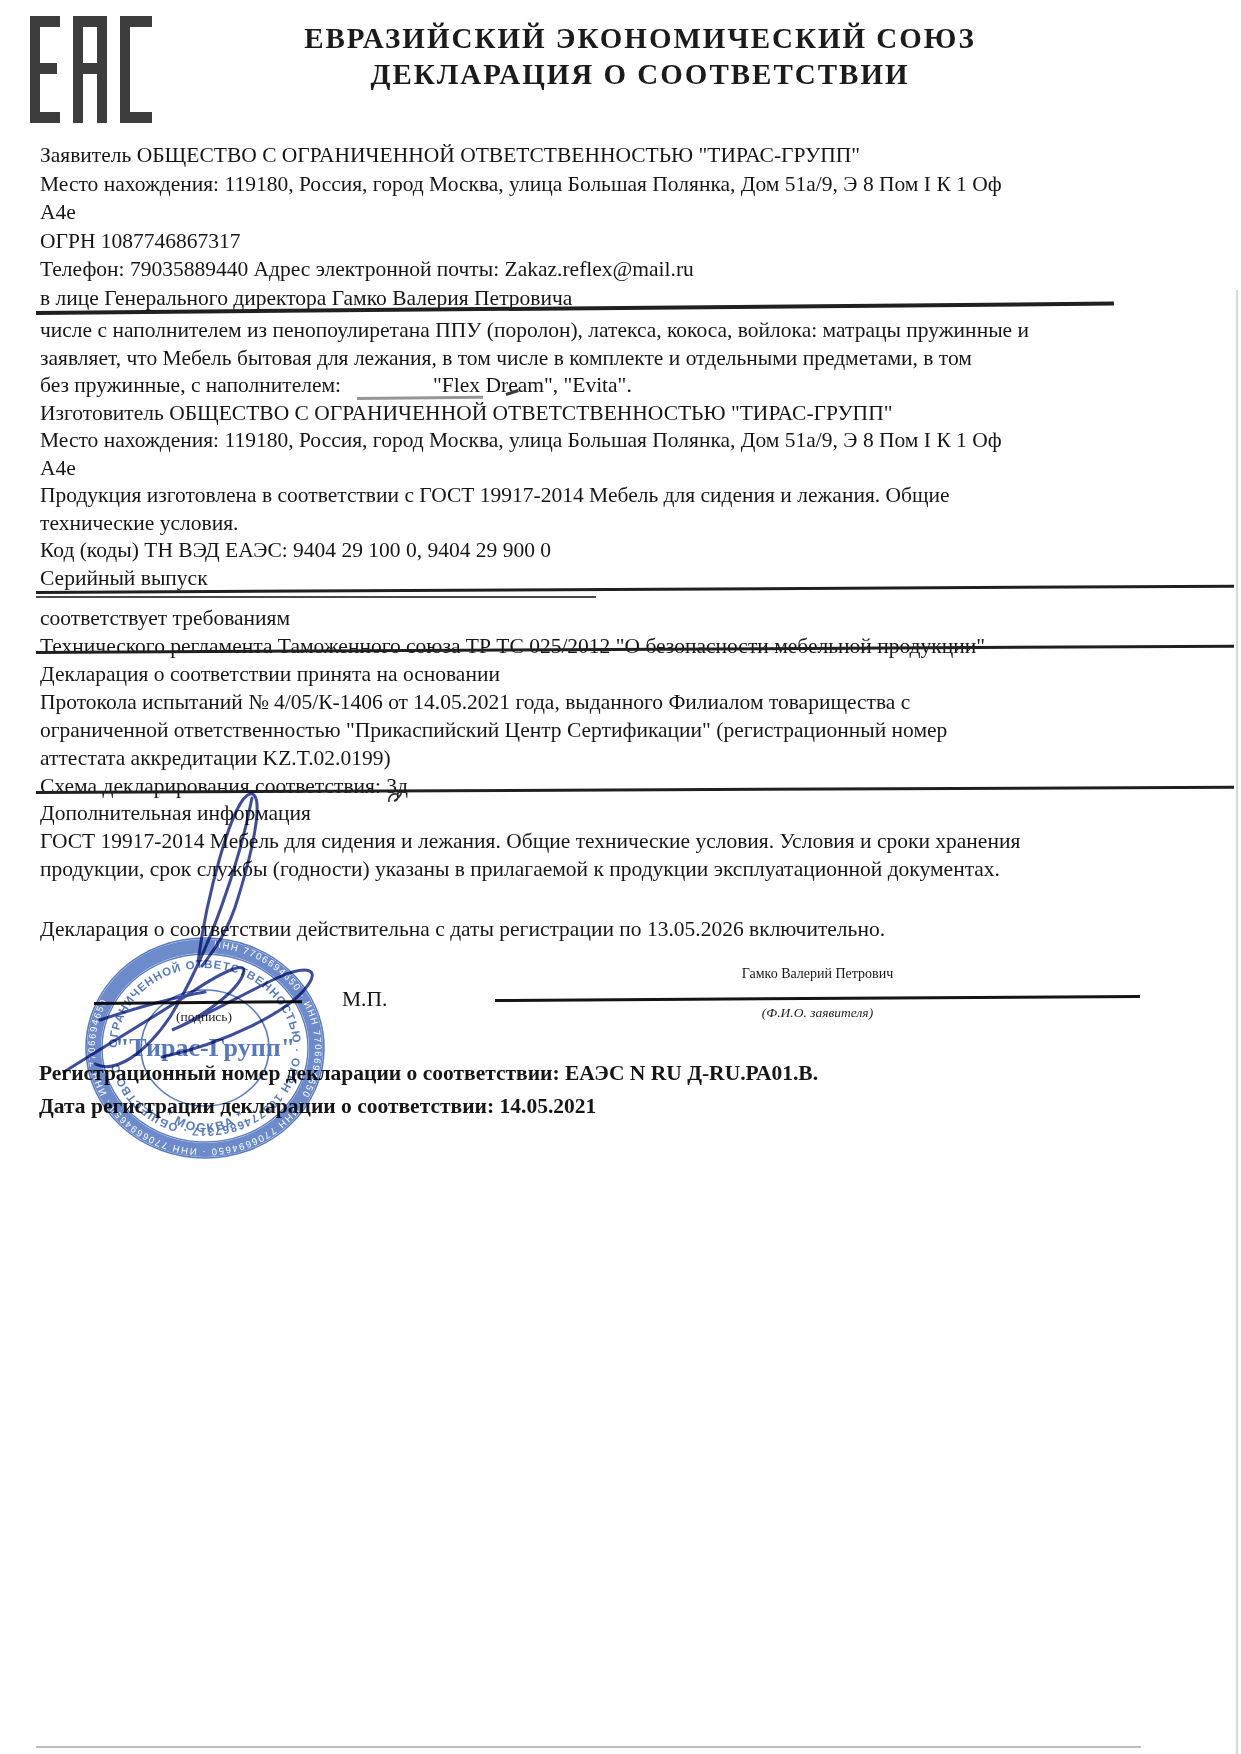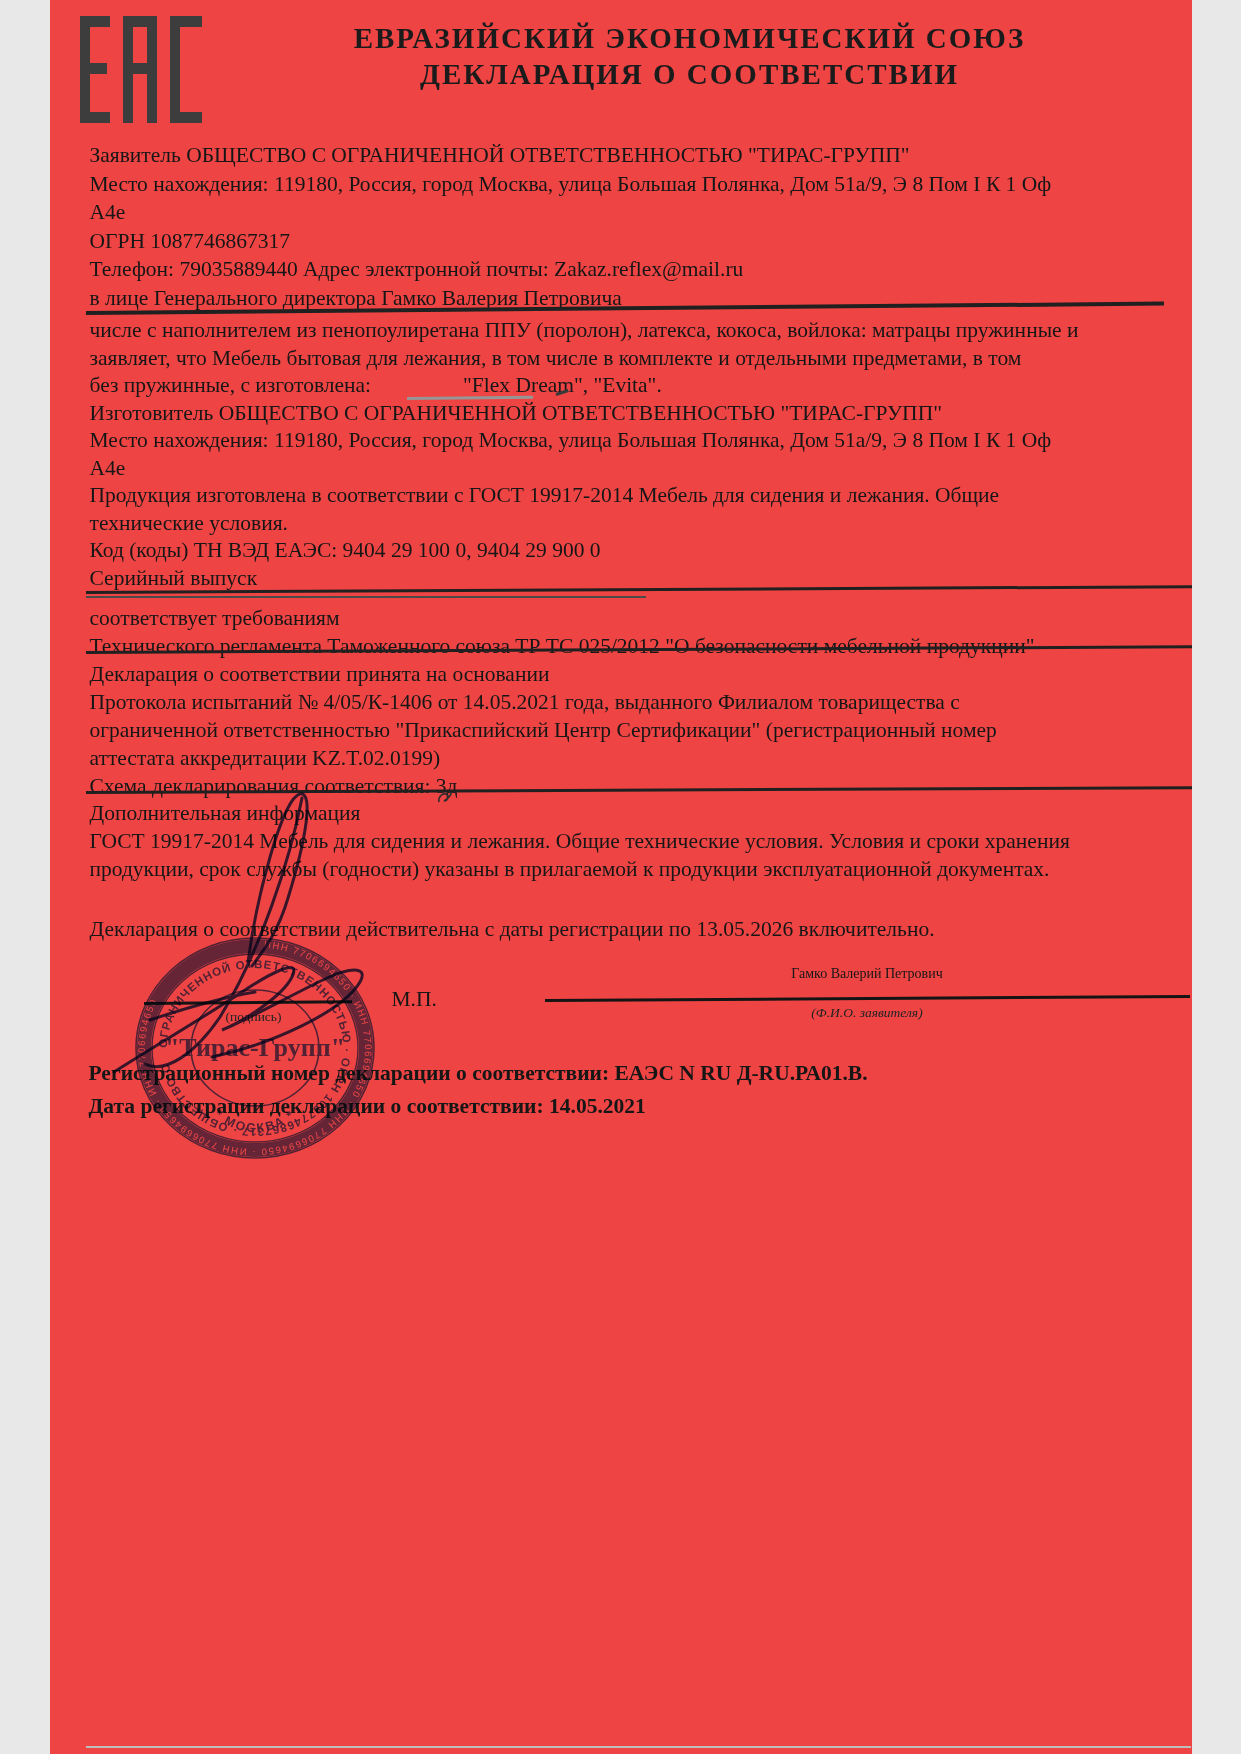--- a/index.html
+++ b/index.html
@@ -1,19 +1,19 @@
 <!DOCTYPE html>
 <html><head>
 <meta charset="utf-8">
 <style>
   html,body{margin:0;padding:0;background:#e8e8e8;}
   .page{
     position:relative;
-    width:1142px;height:1754px;
-    background:#ef4444;
+    width:1241px;height:1754px;
+    background:#ffffff;
     font-family:"Liberation Serif","DejaVu Serif",serif;
     color:#161616;
     overflow:hidden;
     margin:0 auto;
   }
   .title{
     position:absolute;left:40px;width:1200px;
     text-align:center;font-weight:bold;font-size:29px;letter-spacing:2px;
     white-space:nowrap;color:#1b1b1b;
   }
@@ -58,21 +58,21 @@
     <div class="row">ОГРН 1087746867317</div>
     <div class="row">Телефон: 79035889440 Адрес электронной почты: Zakaz.reflex@mail.ru</div>
     <div class="row"><span class="b">в лице</span> <span>Генерального директора Гамко Валерия Петровича</span></div>
   </div>
 
   <div class="hr" style="top:311px;left:36px;width:1078px;height:4px;transform:rotate(-0.5deg);"></div>
 
   <div class="sec" style="top:317px;line-height:27.5px;">
     <div class="row">числе с наполнителем из пенопоулиретана ППУ (поролон), латекса, кокоса, войлока: матрацы пружинные и</div>
     <div class="row"><span class="b">заявляет, что</span> <span>Мебель бытовая для лежания, в том числе в комплекте и отдельными предметами, в том</span></div>
-    <div class="row"><span>без пружинные, с изготовлена:</span><span class="tm-gap"></span><span>"Flex Dream", "Evita".</span></div>
+    <div class="row"><span>без пружинные, с наполнителем:</span><span class="tm-gap"></span><span>"Flex Dream", "Evita".</span></div>
     <div class="row"><span>Изготовитель</span> <span>ОБЩЕСТВО С ОГРАНИЧЕННОЙ ОТВЕТСТВЕННОСТЬЮ "ТИРАС-ГРУПП"</span></div>
     <div class="row">Место нахождения: 119180, Россия, город Москва, улица Большая Полянка, Дом 51а/9, Э 8 Пом I К 1 Оф</div>
     <div class="row">А4е</div>
     <div class="row">Продукция изготовлена в соответствии с ГОСТ 19917-2014 Мебель для сидения и лежания. Общие</div>
     <div class="row">технические условия.</div>
     <div class="row">Код (коды) ТН ВЭД ЕАЭС: 9404 29 100 0, 9404 29 900 0</div>
     <div class="row">Серийный выпуск</div>
   </div>
 
   <div class="hr" style="top:397px;left:357px;width:126px;height:2.5px;background:#969696;transform:rotate(-0.6deg);"></div>

